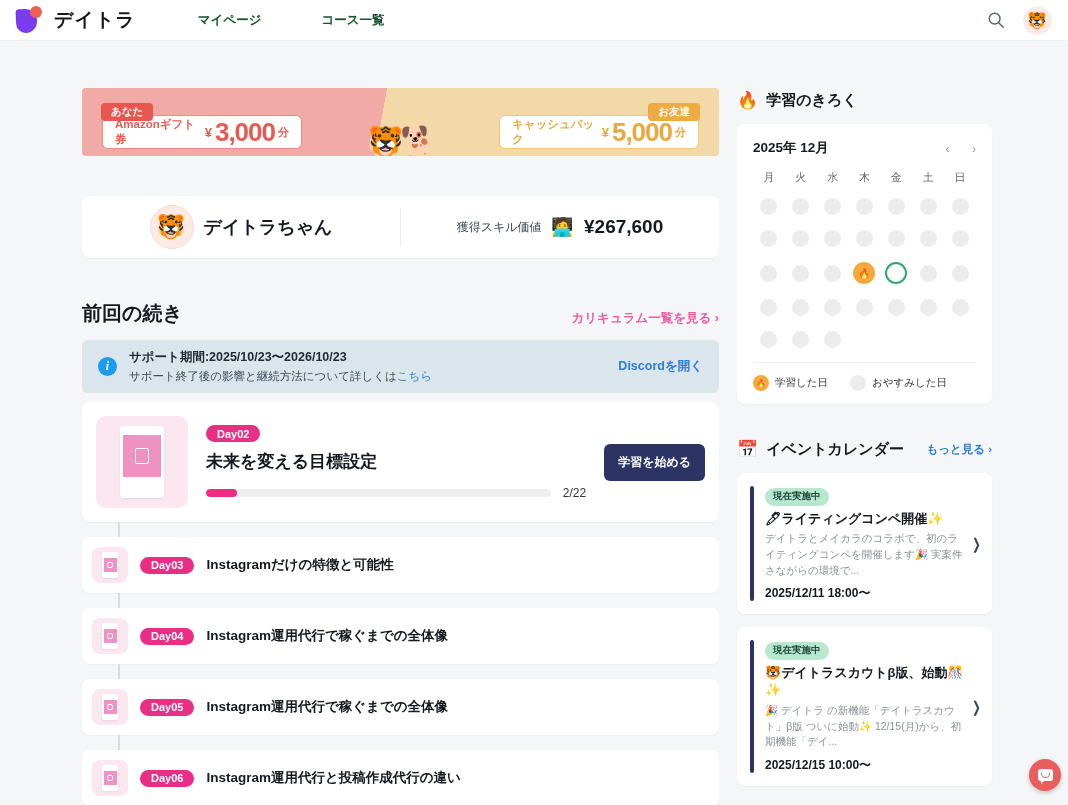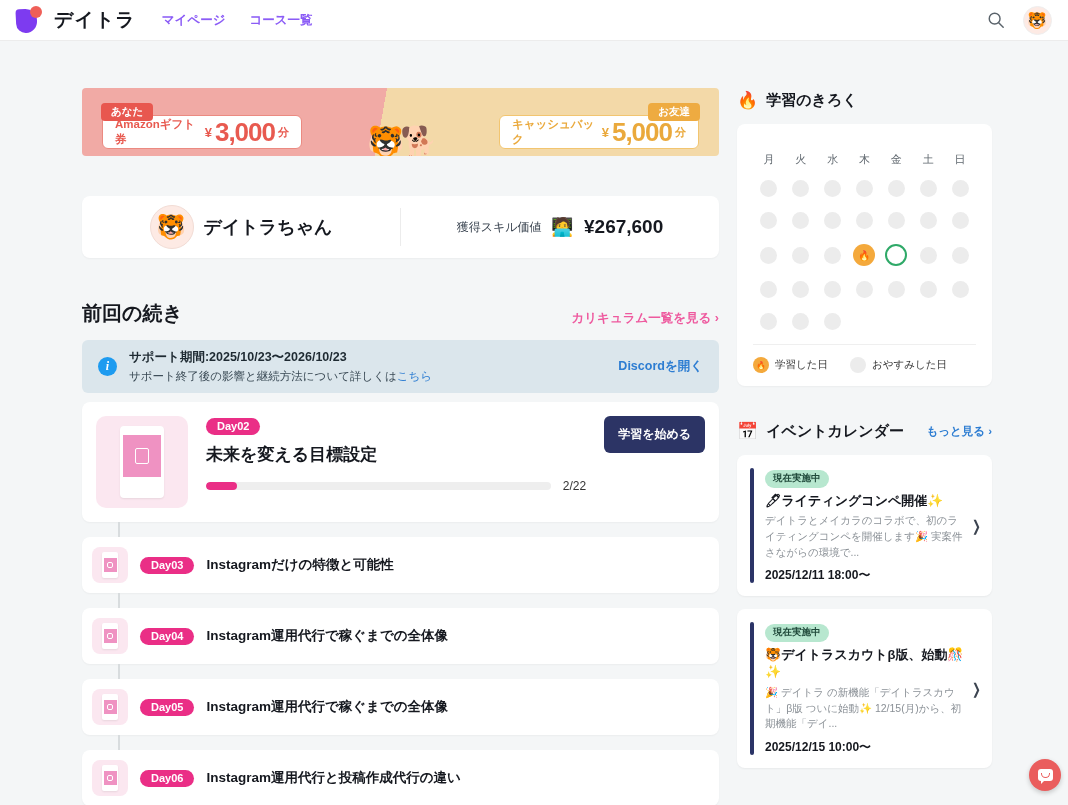--- a/index.html
+++ b/index.html
@@ -15,21 +15,21 @@
     height:41px; background:#fff; border-bottom:1px solid #ececec;
     display:flex; align-items:center; padding:0 16px; position:relative; z-index:5;
   }
   .logo { display:flex; align-items:center; gap:12px; cursor:pointer; }
   .logo-mark { position:relative; width:26px; height:28px; }
   .logo-blob { position:absolute; left:0; top:3px; width:21px; height:24px; background:#7d3bf0;
     border-radius:4px 12px 12px 10px; transform:rotate(-3deg); }
   .logo-dot { position:absolute; right:0; top:0; width:12px; height:12px; background:#ef5f58; border-radius:50%; }
   .logo-text { font-size:19px; font-weight:bold; letter-spacing:1px; color:#15181f; }
   .nav { display:flex; gap:24px; margin-left:26px; }
-  .nav-item { font-size:12.5px; font-weight:bold; color:#8b5cf6; cursor:pointer; }
+  .nav-item { font-size:12.5px; font-weight:bold; color:#14532d; cursor:pointer;margin-left:36px; }
   .header-right { margin-left:auto; display:flex; align-items:center; gap:18px; }
   .search-icon { width:18px; height:18px; cursor:pointer; }
   .avatar { width:29px; height:29px; border-radius:50%; background:#fdeae4; border:1px solid #eee;
     display:flex; align-items:center; justify-content:center; font-size:16px; cursor:pointer; overflow:hidden; }
 
   
   .page { display:flex; gap:18px; padding:47px 76px 0 82px; }
   .main { width:637px; flex:none; }
   .aside { width:255px; flex:none; }
 
@@ -76,21 +76,21 @@
     font-size:12px; font-weight:bold; font-family:"Liberation Serif",serif; font-style:italic;
     display:flex; align-items:center; justify-content:center; }
   .support-text { flex:1; }
   .support-line1 { font-size:12.5px; font-weight:bold; color:#1e2a32; }
   .support-line2 { font-size:11.5px; color:#3a4a55; margin-top:3px; }
   .blue-link { color:#2d7dd2; cursor:pointer; }
   .support-action { font-size:12.5px; font-weight:bold; color:#2d7dd2; cursor:pointer; }
 
   
   .current-card { margin-top:9px; background:#fff; border-radius:8px; padding:14px;
-    display:flex; align-items:flex-start; gap:18px; box-shadow:0 1px 2px rgba(0,0,0,.04); cursor:pointer; }
+    display:flex; align-items:center; gap:18px; box-shadow:0 1px 2px rgba(0,0,0,.04); cursor:pointer; }
   .thumb { background:#fbe7f0; border-radius:10px; display:flex; align-items:center; justify-content:center; flex:none; }
   .thumb-lg { width:92px; height:92px; }
   .thumb-sm { width:36px; height:36px; border-radius:8px; }
   .phone { background:#fff; border-radius:4px; padding:6px 3px; box-shadow:0 1px 2px rgba(0,0,0,.08); }
   .thumb-lg .phone { width:44px; height:72px; }
   .thumb-sm .phone { width:16px; height:26px; border-radius:2px; padding:3px 1.5px; }
   .photo { background:#ef92c2; width:100%; height:70%; margin-top:3px; position:relative; }
   .photo::after { content:""; position:absolute; inset:30% 32%; border:1.5px solid #fff; border-radius:2px; }
   .thumb-sm .photo::after { border-width:1px; inset:28% 25%; }
   .current-body { flex:1; }
@@ -298,20 +298,27 @@
     </div>
   </div>
 
   <div class="aside">
 
     <div class="aside-head">
       <span class="aside-head-icon">🔥</span>
       <span class="aside-title">学習のきろく</span>
     </div>
     <div class="cal-card">
+      <div class="cal-head">
+        <span class="cal-month">2025年 12月</span>
+        <span class="cal-navs">
+          <span class="cal-nav">‹</span>
+          <span class="cal-nav">›</span>
+        </span>
+      </div>
       <div class="cal-weekdays">
           <span>月</span>
           <span>火</span>
           <span>水</span>
           <span>木</span>
           <span>金</span>
           <span>土</span>
           <span>日</span>
         </div>
       <div class="cal-grid">

